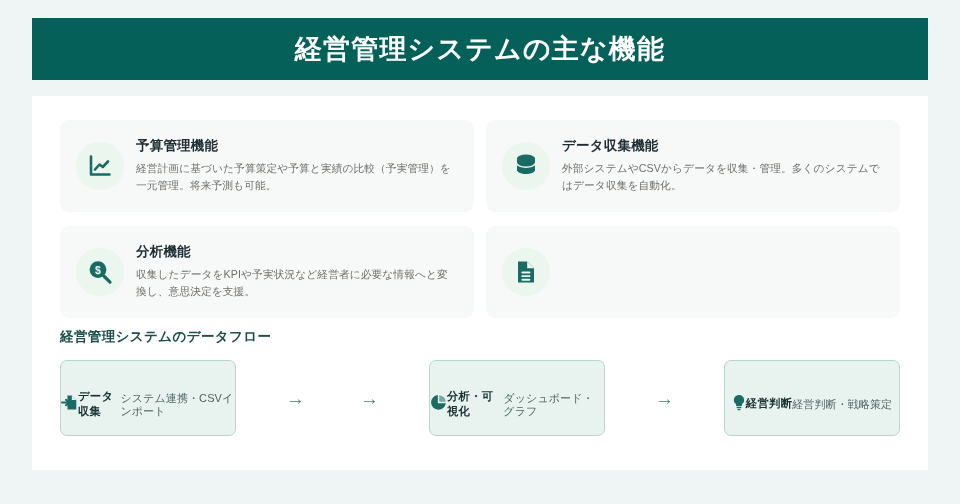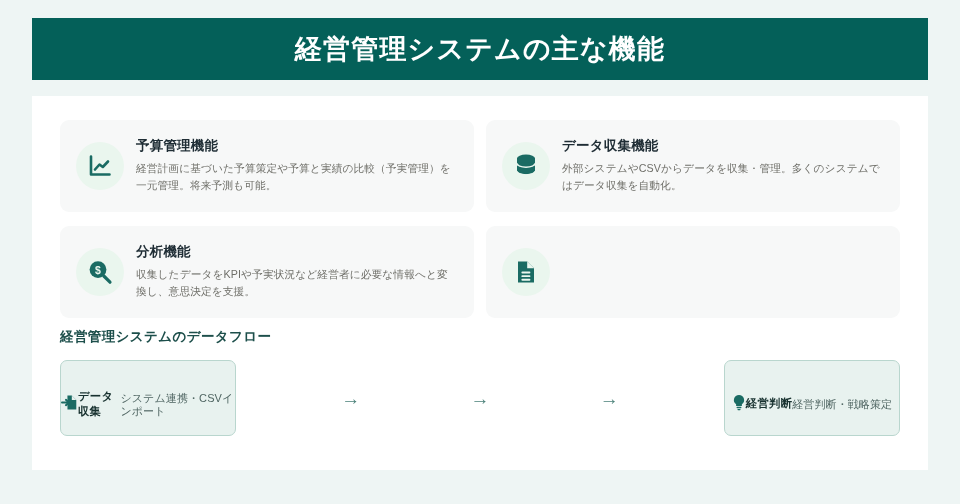--- a/index.html
+++ b/index.html
@@ -266,20 +266,30 @@
           </div>
           <div class="flow-label">データ収集</div>
           <div class="flow-caption">システム連携・CSVインポート</div>
         </div>
 
         <div class="flow-arrow">→</div>
 
 
         <div class="flow-arrow">→</div>
 
+        <div class="flow-box">
+          <div class="flow-icon">
+            <svg width="17" height="17" viewBox="0 0 20 20" fill="none">
+              <path d="M9.2 1.3A8.7 8.7 0 1 0 18.6 11H9.2V1.3z" fill="#1a6b63"></path>
+              <path d="M10.9 1.4A8.7 8.7 0 0 1 18.6 9.1h-7.7V1.4z" fill="#1a6b63" opacity="0.55"></path>
+            </svg>
+          </div>
+          <div class="flow-label">分析・可視化</div>
+          <div class="flow-caption">ダッシュボード・グラフ</div>
+        </div>
 
         <div class="flow-arrow">→</div>
 
         <div class="flow-box">
           <div class="flow-icon">
             <svg width="14" height="17" viewBox="0 0 16 20" fill="none">
               <path d="M8 1.2a6 6 0 0 0-3.4 10.95V14.1h6.8v-1.95A6 6 0 0 0 8 1.2z" fill="#1a6b63"></path>
               <rect x="5.1" y="15.1" width="5.8" height="1.6" rx="0.8" fill="#1a6b63"></rect>
               <rect x="6.1" y="17.5" width="3.8" height="1.6" rx="0.8" fill="#1a6b63"></rect>
             </svg>

